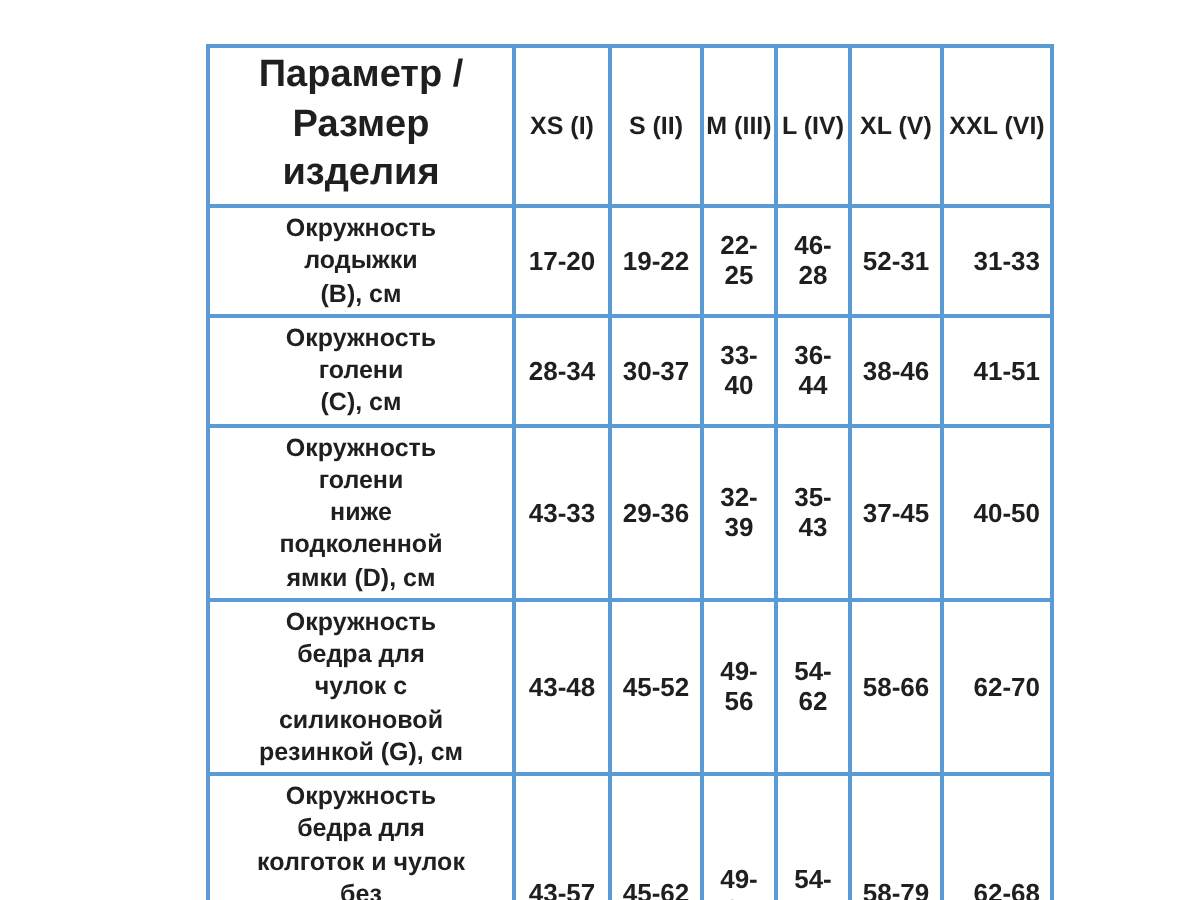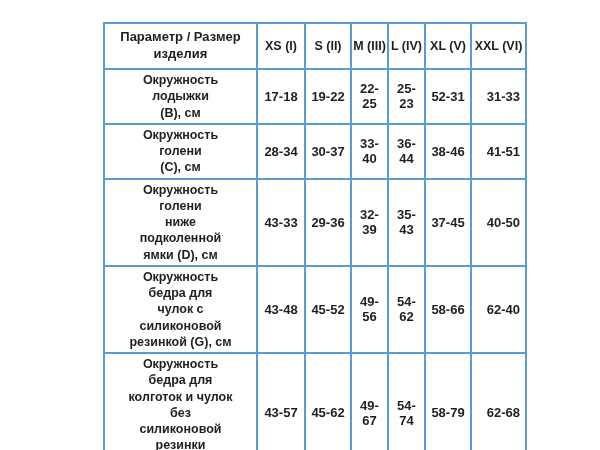--- a/index.html
+++ b/index.html
@@ -29,21 +29,21 @@
     padding: 2px 1px;
     overflow: hidden;
   }
   .size-table th {
     font-size: 12.5px;
     white-space: nowrap;
     line-height: 1.3;
   }
   .size-table th.param-head {
     white-space: pre-line;
-    font-size: 13px;
+    font-size: 19px;
     padding: 2px 3px;
   }
   .size-table td.param-cell {
     white-space: pre-line;
     font-size: 12.5px;
     line-height: 1.3;
     padding: 2px 20px;
   }
   .size-table td.value-cell { letter-spacing: 0; }
   .size-table td.value-cell.xxl {
@@ -83,24 +83,24 @@
           <th>M (III)</th>
           <th>L (IV)</th>
           <th>XL (V)</th>
           <th class="xxl-head">XXL (VI)</th>
         </tr>
     </thead>
     <tbody>
         <tr>
           <td class="param-cell">Окружность лодыжки
 (B), см</td>
-          <td class="value-cell">17-18</td>
+          <td class="value-cell">17-20</td>
           <td class="value-cell">19-22</td>
           <td class="value-cell">22-25</td>
-          <td class="value-cell">25-23</td>
+          <td class="value-cell">46-28</td>
           <td class="value-cell">52-31</td>
           <td class="value-cell xxl">31-33</td>
         </tr>
         <tr>
           <td class="param-cell">Окружность голени
 (C), см</td>
           <td class="value-cell">28-34</td>
           <td class="value-cell">30-37</td>
           <td class="value-cell">33-40</td>
           <td class="value-cell">36-44</td>
@@ -120,21 +120,21 @@
         </tr>
         <tr>
           <td class="param-cell">Окружность бедра для
 чулок с силиконовой
 резинкой (G), см</td>
           <td class="value-cell">43-48</td>
           <td class="value-cell">45-52</td>
           <td class="value-cell">49-56</td>
           <td class="value-cell">54-62</td>
           <td class="value-cell">58-66</td>
-          <td class="value-cell xxl">62-40</td>
+          <td class="value-cell xxl">62-70</td>
         </tr>
         <tr>
           <td class="param-cell">Окружность бедра для
 колготок и чулок без
 силиконовой резинки
 (G), см</td>
           <td class="value-cell">43-57</td>
           <td class="value-cell">45-62</td>
           <td class="value-cell">49-67</td>
           <td class="value-cell">54-74</td>

